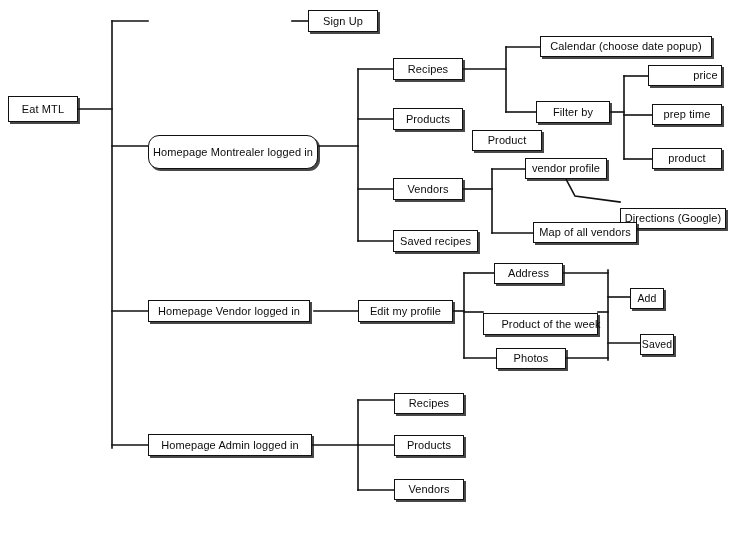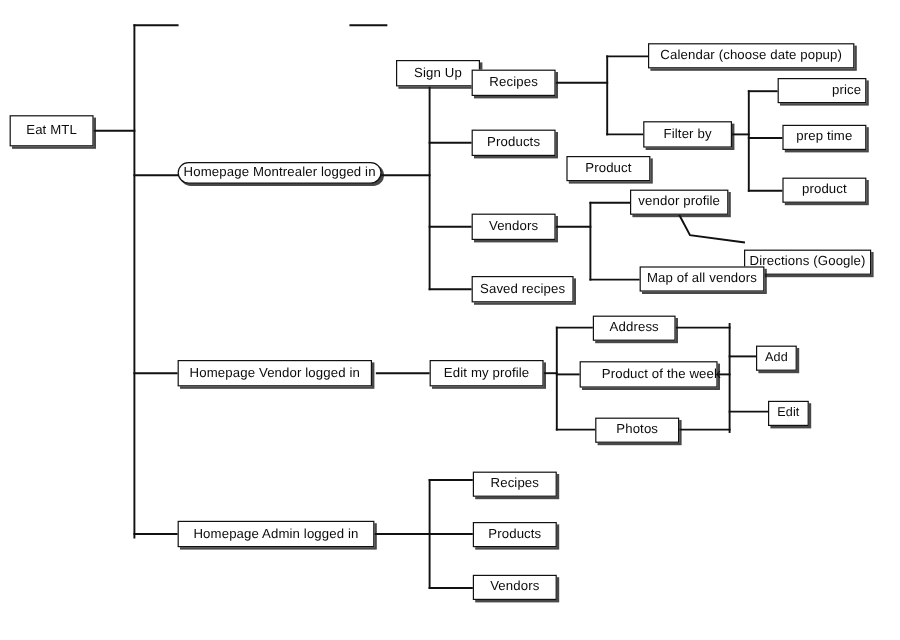--- a/index.html
+++ b/index.html
@@ -91,24 +91,24 @@
       <path d="M 112 445 L 148 445" fill="none" stroke="#111111" stroke-width="1.6" stroke-linecap="square"></path>
       <path d="M 312 445 L 358 445" fill="none" stroke="#111111" stroke-width="1.6" stroke-linecap="square"></path>
       <path d="M 358 400 L 358 490" fill="none" stroke="#111111" stroke-width="1.6" stroke-linecap="square"></path>
       <path d="M 358 400 L 394 400" fill="none" stroke="#111111" stroke-width="1.6" stroke-linecap="square"></path>
       <path d="M 358 445 L 394 445" fill="none" stroke="#111111" stroke-width="1.6" stroke-linecap="square"></path>
       <path d="M 358 490 L 394 490" fill="none" stroke="#111111" stroke-width="1.6" stroke-linecap="square"></path>
     </svg>
 <div class="node" style="left: 8px; top: 96px; width: 70px; height: 26px;">
       <span>Eat MTL</span>
     </div>
-    <div class="node" style="left: 330px; top: 10px; width: 70px; height: 22px; margin-top: 40px;">
+    <div class="node" style="left: 308px; top: 10px; width: 70px; height: 22px;">
       <span>Sign Up</span>
     </div>
-    <div class="node" style="left: 148px; top: 135px; width: 170px; height: 18px; border-radius: 11px;">
+    <div class="node" style="left: 148px; top: 135px; width: 170px; height: 34px; border-radius: 11px;">
       <span>Homepage Montrealer logged in</span>
     </div>
     <div class="node" style="left: 393px; top: 58px; width: 70px; height: 22px;">
       <span>Recipes</span>
     </div>
     <div class="node" style="left: 393px; top: 108px; width: 70px; height: 22px;">
       <span>Products</span>
     </div>
     <div class="node" style="left: 393px; top: 178px; width: 70px; height: 22px;">
       <span>Vendors</span>
@@ -145,31 +145,31 @@
     </div>
     <div class="node" style="left: 148px; top: 300px; width: 162px; height: 22px;">
       <span>Homepage Vendor logged in</span>
     </div>
     <div class="node" style="left: 358px; top: 300px; width: 95px; height: 22px;">
       <span>Edit my profile</span>
     </div>
     <div class="node" style="left: 494px; top: 263px; width: 69px; height: 21px;">
       <span>Address</span>
     </div>
-    <div class="node" style="left: 483px; top: 301px; width: 115px; height: 22px; padding-left: 27px;">
+    <div class="node" style="left: 483px; top: 313px; width: 115px; height: 22px; padding-left: 27px;">
       <span>Product of the week</span>
     </div>
     <div class="node" style="left: 496px; top: 348px; width: 70px; height: 21px;">
       <span>Photos</span>
     </div>
     <div class="node small" style="left: 630px; top: 288px; width: 34px; height: 21px;">
       <span>Add</span>
     </div>
     <div class="node small" style="left: 640px; top: 334px; width: 34px; height: 21px;">
-      <span>Edit</span>
+      <span>Saved</span>
     </div>
     <div class="node" style="left: 148px; top: 434px; width: 164px; height: 22px;">
       <span>Homepage Admin logged in</span>
     </div>
     <div class="node" style="left: 394px; top: 393px; width: 70px; height: 21px;">
       <span>Recipes</span>
     </div>
     <div class="node" style="left: 394px; top: 435px; width: 70px; height: 21px;">
       <span>Products</span>
     </div>

